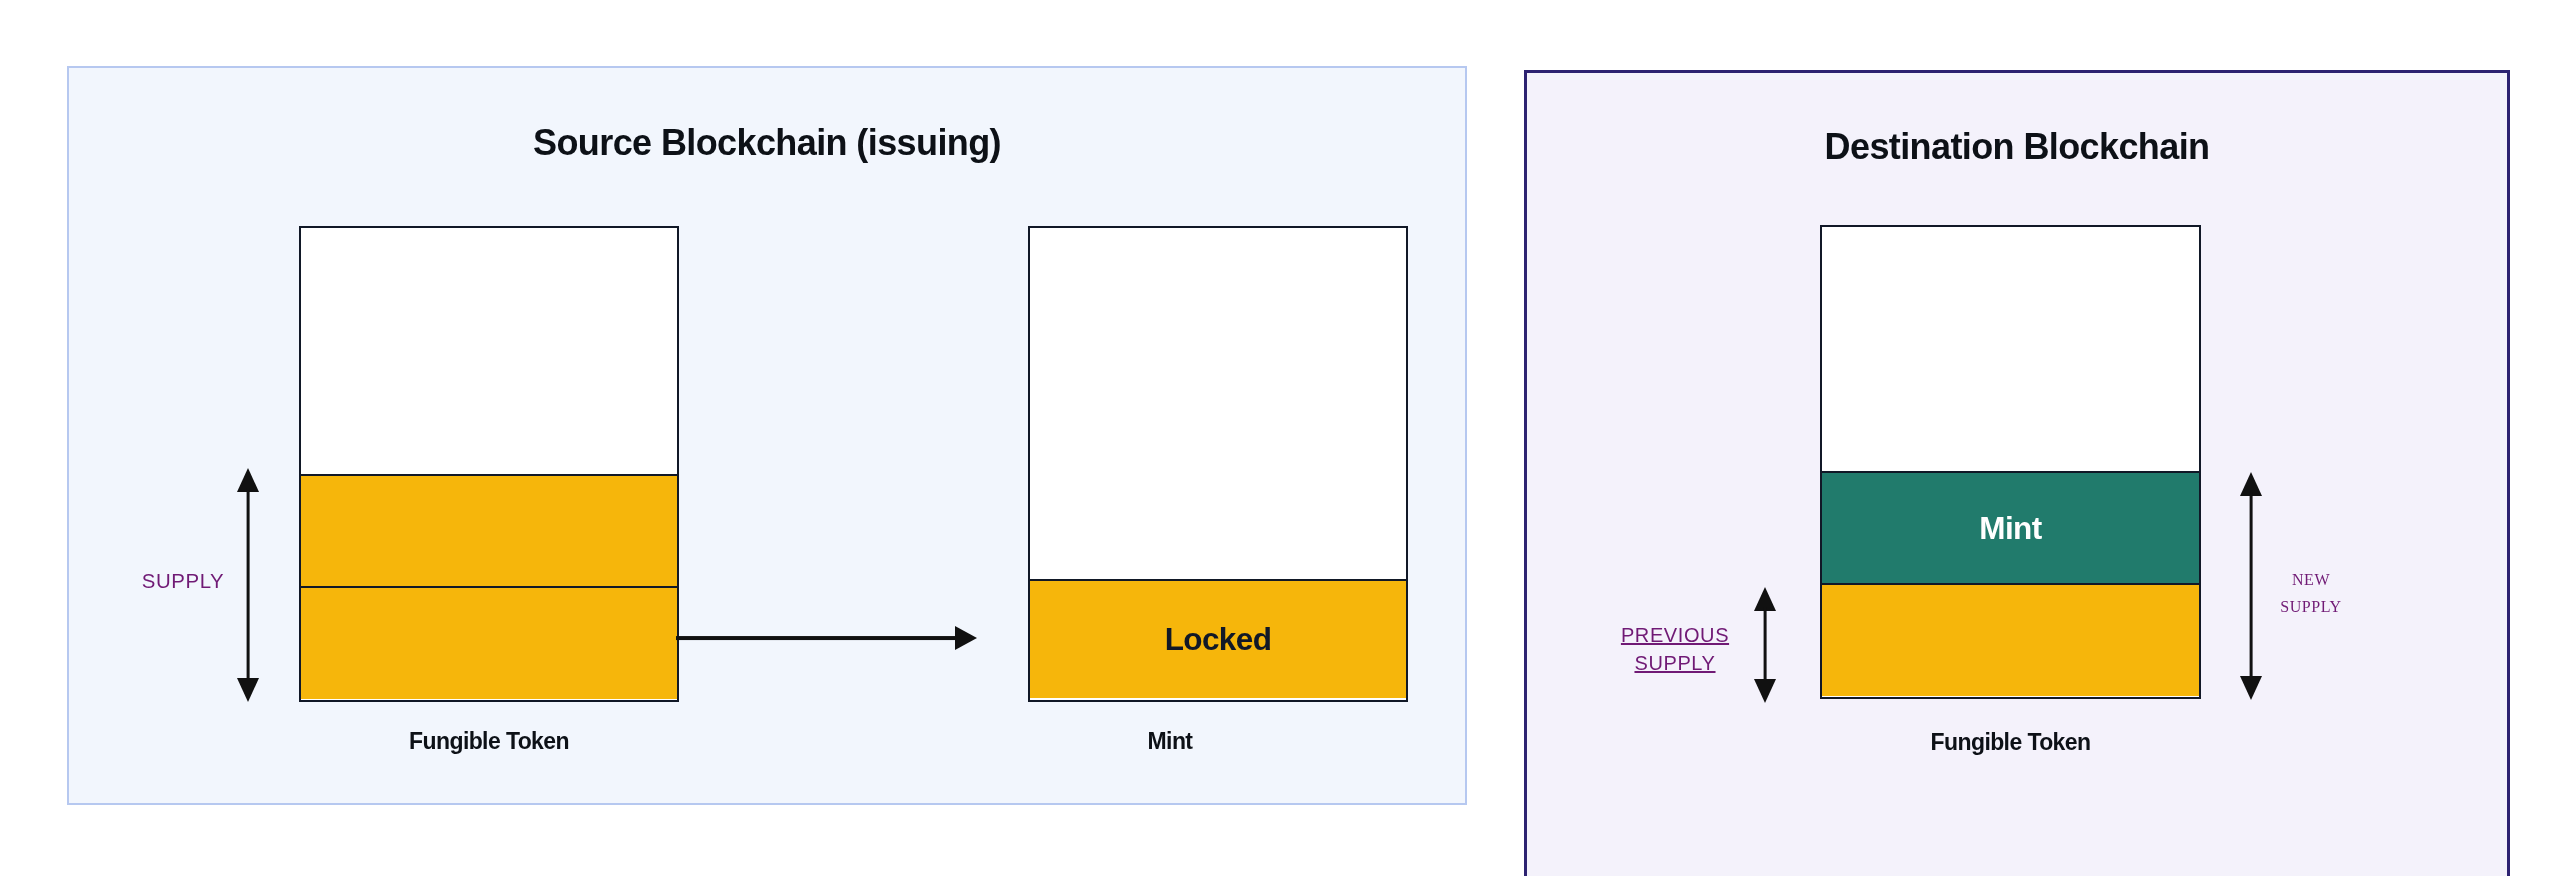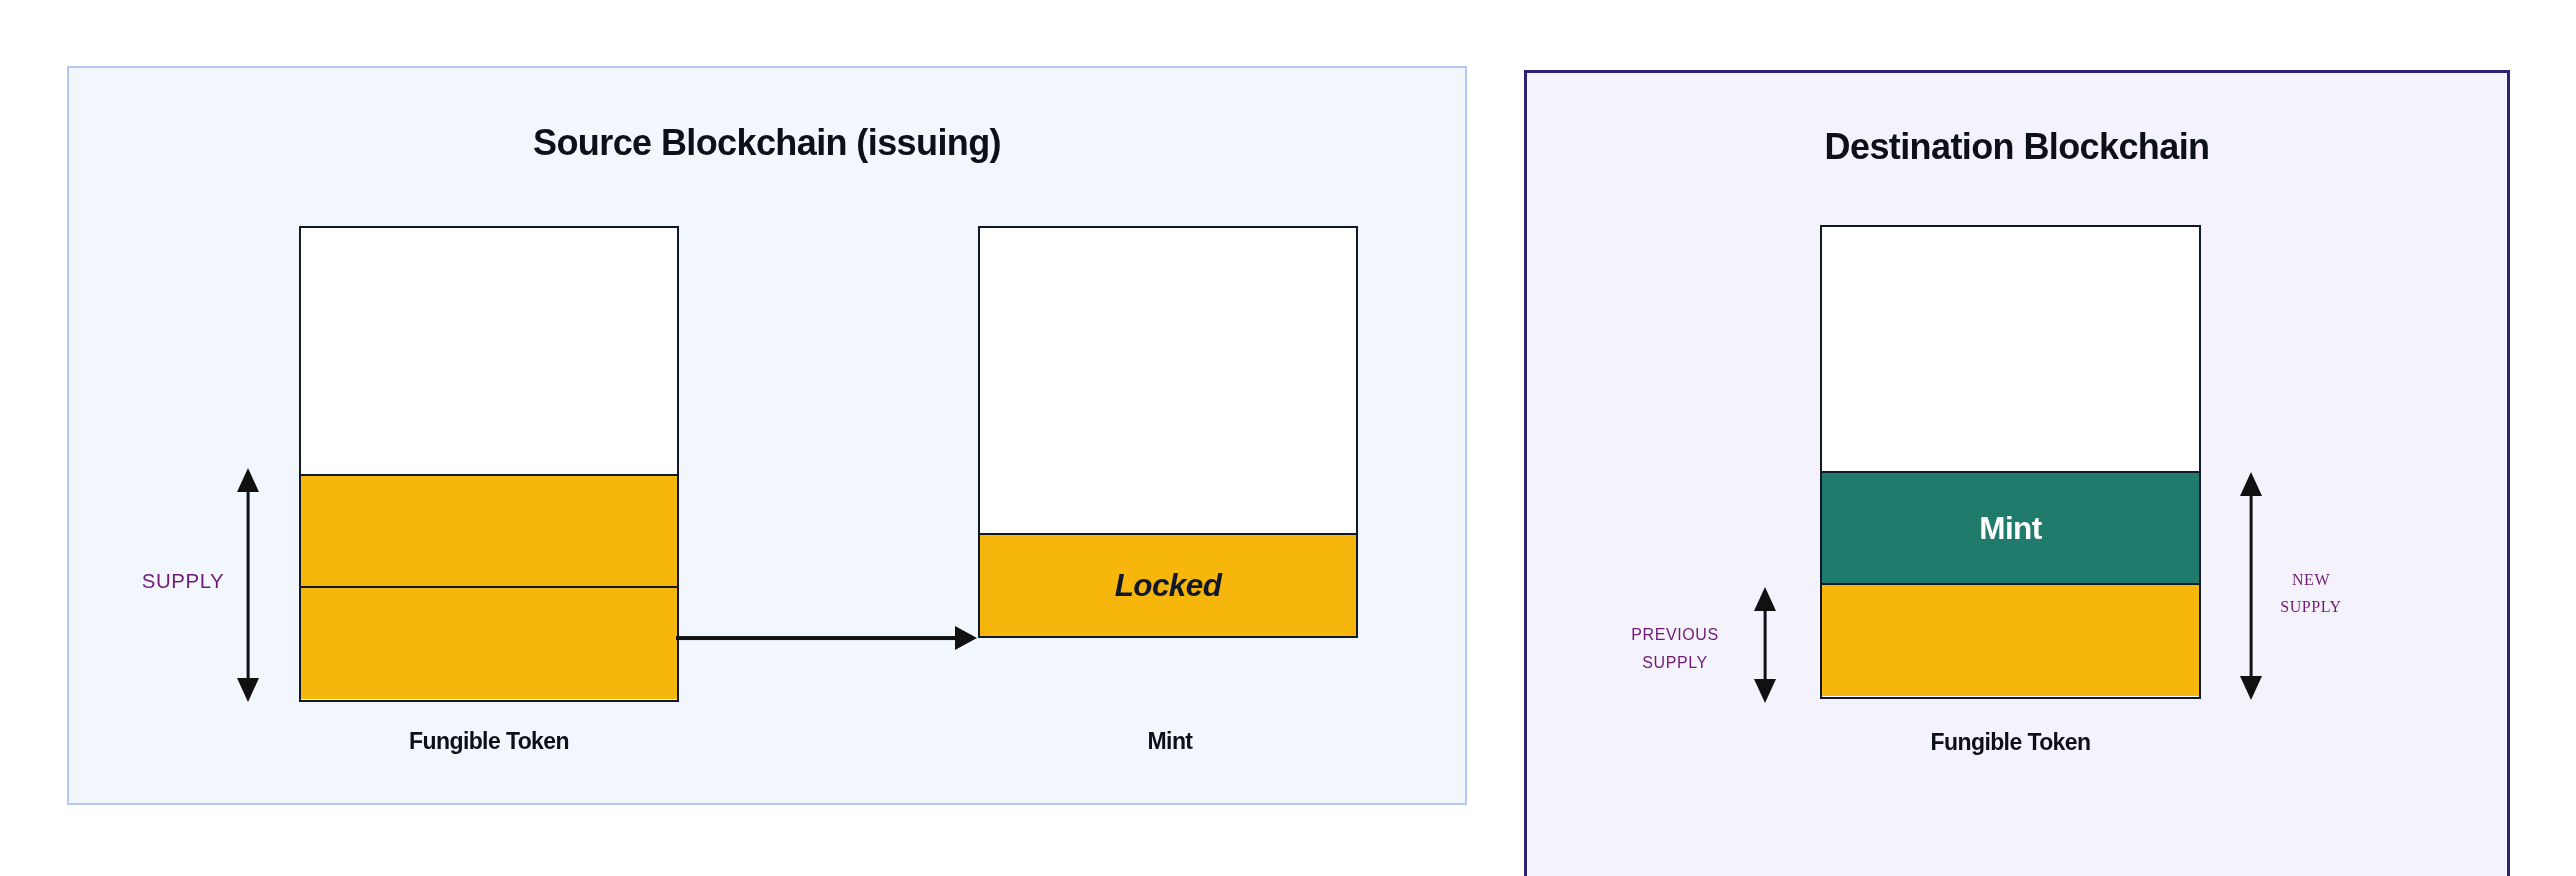--- a/index.html
+++ b/index.html
@@ -34,21 +34,21 @@
   .seg-label-wrap { display:flex; align-items:center; justify-content:center; }
   .seg-text { font-size:31.5px; font-weight:700; letter-spacing:-0.6px; }
   .seg-text-dark  { color:#111827; }
   .seg-text-white { color:#ffffff; }
 
   .bar-a { left:230px; top:158px; width:380px; height:476px; }
   .bar-a .s1 { height:246px; }
   .bar-a .s2 { height:112px; }
   .bar-a .s3 { height:113px; }
 
-  .bar-pool { left:909px; top:158px; width:380px; height:412px;font-style:italic; }
+  .bar-pool { left:959px; top:158px; width:380px; height:476px; }
   .bar-pool .s1 { height:351px; }
   .bar-pool .s2 { height:119px; }
 
   .bar-dest { left:293px; top:152px; width:381px; height:474px; }
   .bar-dest .s1 { height:244px; }
   .bar-dest .s2 { height:112px; }
   .bar-dest .s3 { height:113px; }
 
   .bar-label {
     position:absolute; text-align:center; font-size:23px; font-weight:700;
@@ -56,21 +56,21 @@
   }
   .label-bar-a   { left:230px;  top:660px; width:380px; }
   .label-pool    { left:911px; top:660px; width:380px; }
   .label-bar-dest{ left:293px;  top:656px; width:381px; }
 
   .side-label {
     position:absolute; text-align:center; color:#701a75;
     font-size:20.4px; letter-spacing:0.6px; line-height:28px; font-weight:400;
   }
   .label-supply   { left:12px;   top:499px; width:204px; }
-  .label-previous { left:65px;  top:548px; width:166px; font-size:16px; }
+  .label-previous { left:65px;  top:548px; width:166px; font-size:20px;text-decoration:underline; }
   .label-new      { left:701px; top:494px; width:166px; font-size:16px; line-height:26.5px;font-family:Liberation Serif, serif; }
 
   
   .varrow { position:absolute; width:24px; }
   .va-supply { left:167px;  top:400px; height:234px; }
   .va-prev   { left:226px;  top:514px; height:116px; }
   .va-new    { left:712px; top:399px; height:228px; }
   .varrow-line {
     position:absolute; left:50%; transform:translateX(-50%);
     top:20px; bottom:20px; width:2.8px; background:#111111;

